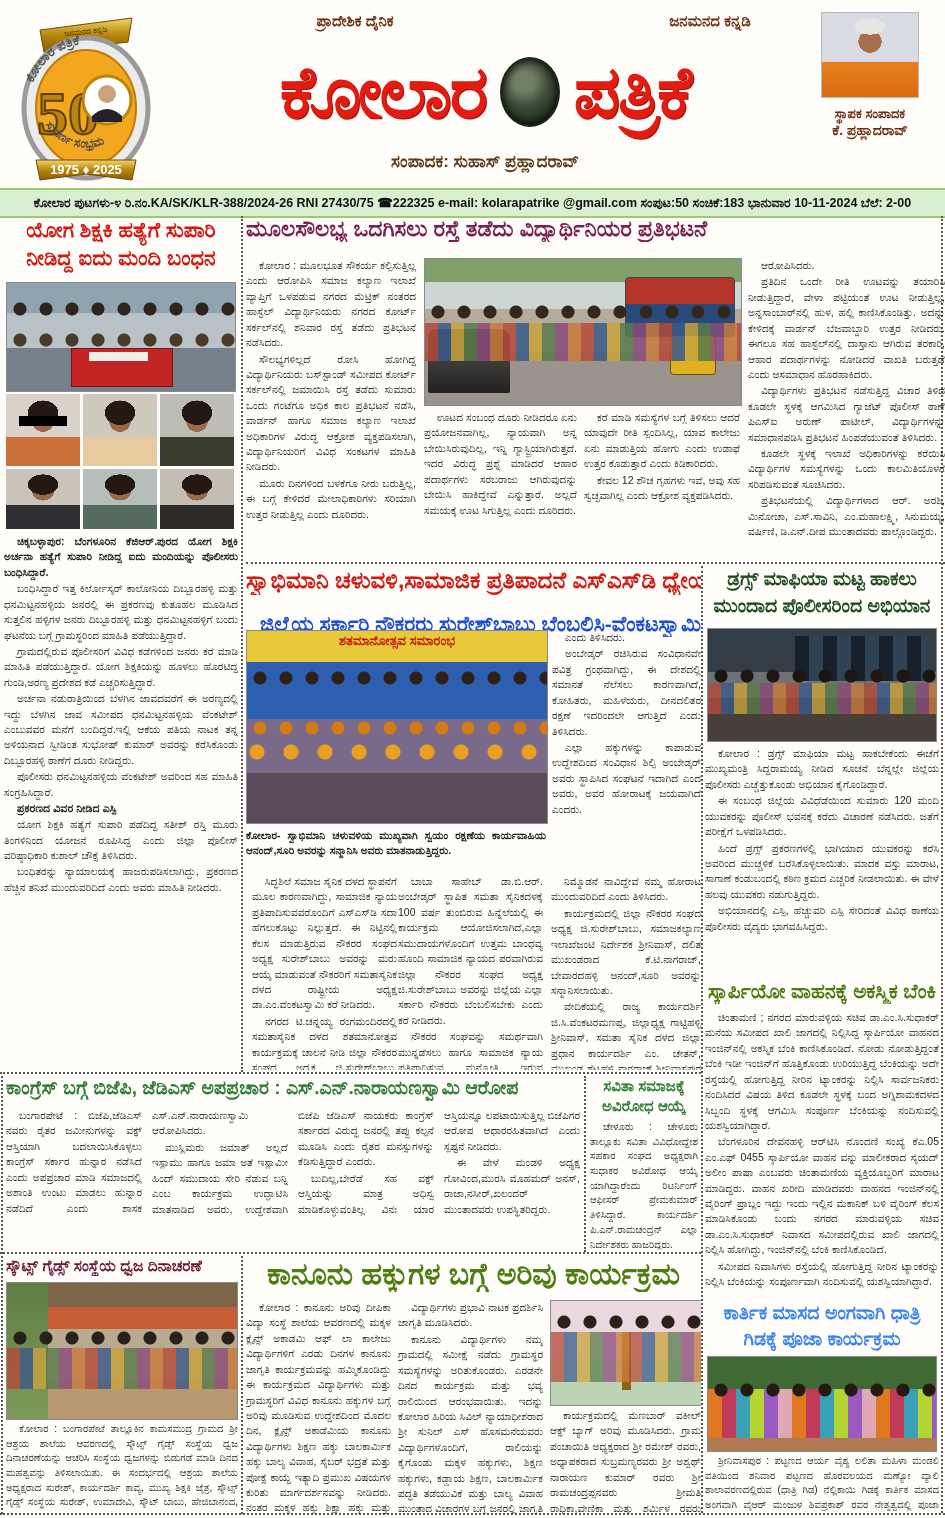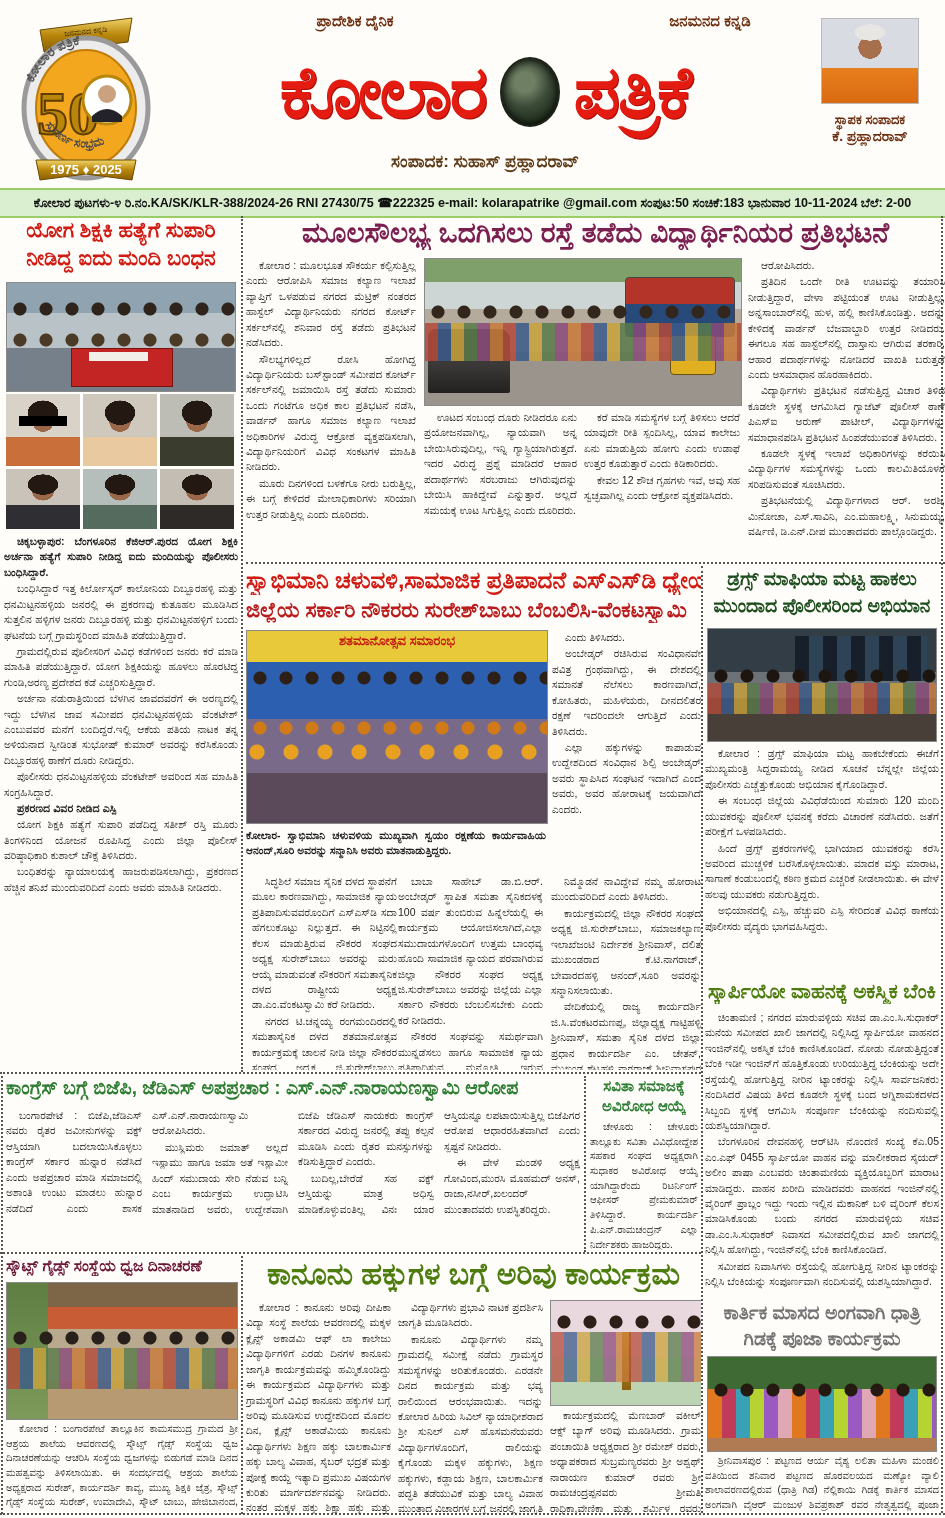--- a/index.html
+++ b/index.html
@@ -29,21 +29,21 @@
   .vdiv{position:absolute;width:0;border-left:2px dotted #555}
   .hdiv{position:absolute;height:0;border-top:2px dotted #555}
   
   .story{position:absolute;overflow:hidden}
   .hl{font-weight:900;margin:0;overflow:hidden}
   .hl-red{color:#d11a12}
   .hl-maroon{color:#7a1f50}
   .hl-green{color:#2e7d32}
   .hl-dgreen{color:#1e4d1e}
   .hl-black{color:#4d7c0f}
-  .hl-plum{color:#737373}
+  .hl-plum{color:#3b82f6}
   .hl-wine{color:#6b1535}
   .bp{font-size:10.5px;line-height:1.47;color:#1c1c1c;text-align:justify;
       margin:0 0 1px 0;text-indent:13px}
   .bp.bold{font-weight:bold}
   .subhead{font-size:11px;font-weight:bold;color:#1c1c1c;margin:2px 0;text-indent:13px}
   .caption{font-size:10.5px;line-height:1.4;font-weight:bold;color:#1c1c1c;text-align:justify;margin:2px 0}
   .col{position:absolute;overflow:hidden}
   .cols4{column-count:4;column-gap:10px;height:100%}
   
   .ph{position:absolute;overflow:hidden;border:1px solid #8a8a8a;background:#cfcfcf}
@@ -127,21 +127,21 @@
     <div class="abs tagline" style="left:600px;top:12px;width:220px">ಜನಮನದ ಕನ್ನಡಿ</div>
 
     <div class="abs main-title" style="left:165px;top:36px;width:640px;height:112px">
       <span class="title-part">ಕೋಲಾರ</span>
       <span class="coin"></span>
       <span class="title-part">ಪತ್ರಿಕೆ</span>
     </div>
 
     <div class="abs editor-line" style="left:245px;top:152px;width:480px">ಸಂಪಾದಕ: ಸುಹಾಸ್ ಪ್ರಹ್ಲಾದರಾವ್</div>
 
-    <div class="abs" style="left:800px;top:18px;width:140px">
+    <div class="abs" style="left:800px;top:12px;width:140px">
       <div class="founder-photo"></div>
       <div class="founder-label" style="margin-top:8px">ಸ್ಥಾಪಕ ಸಂಪಾದಕ</div>
       <div class="founder-label" style="font-size:14px">ಕೆ. ಪ್ರಹ್ಲಾದರಾವ್</div>
     </div>
   </div>
 
   <div class="abs infobar" style="left:0;top:188px;width:945px;height:26px">
     <span>ಕೋಲಾರ ಪುಟಗಳು-೪ ರಿ.ನಂ.KA/SK/KLR-388/2024-26 RNI 27430/75 ☎222325 e-mail: kolarapatrike @gmail.com ಸಂಪುಟ:50 ಸಂಚಿಕೆ:183 ಭಾನುವಾರ 10-11-2024 ಬೆಲೆ: 2-00</span>
   </div>
 
@@ -182,21 +182,21 @@
       <p class="bp">ಗ್ರಾಮದಲ್ಲಿರುವ ಪೊಲೀಸರಿಗೆ ವಿವಿಧ ಕಡೆಗಳಿಂದ ಜನರು ಕರೆ ಮಾಡಿ ಮಾಹಿತಿ ಪಡೆಯುತ್ತಿದ್ದಾರೆ. ಯೋಗ ಶಿಕ್ಷಕಿಯನ್ನು ಹೂಳಲು ಹೊರಟಿದ್ದ ಗುಂಡಿ,ಅರಣ್ಯ ಪ್ರದೇಶದ ಕಡೆ ಎಚ್ಚರಿಸುತ್ತಿದ್ದಾರೆ.</p>
       <p class="bp">ಅರ್ಚನಾ ನಡುರಾತ್ರಿಯಿಂದ ಬೆಳಗಿನ ಜಾವದವರೆಗೆ ಈ ಅರಣ್ಯದಲ್ಲಿ ಇದ್ದು ಬೆಳಗಿನ ಜಾವ ಸಮೀಪದ ಧನಮಿಟ್ಟನಹಳ್ಳಿಯ ವೆಂಕಟೇಶ್ ಎಂಬುವವರ ಮನೆಗೆ ಬಂದಿದ್ದರೆ.ಇಲ್ಲಿ ಆಕೆಯ ಪತಿಯ ನಾಟಕ ತನ್ನ ಅಳಿಯನಾದ ಸ್ವೀಡಿಂತ ಸುಭೋಷ್ ಕುಮಾರ್ ಅವರನ್ನು ಕರೆಸಿಕೊಂಡು ದಿಬ್ಬೂರಹಳ್ಳಿ ಠಾಣೆಗೆ ದೂರು ನೀಡಿದ್ದರು.</p>
       <p class="bp">ಪೊಲೀಸರು ಧನಮಿಟ್ಟನಹಳ್ಳಿಯ ವೆಂಕಟೇಶ್ ಅವರಿಂದ ಸಹ ಮಾಹಿತಿ ಸಂಗ್ರಹಿಸಿದ್ದಾರೆ.</p>
       <p class="subhead">ಪ್ರಕರಣದ ವಿವರ ನೀಡಿದ ಎಸ್ಪಿ</p>
       <p class="bp">ಯೋಗ ಶಿಕ್ಷಕಿ ಹತ್ಯೆಗೆ ಸುಪಾರಿ ಪಡೆದಿದ್ದ ಸತೀಶ್ ರಸ್ತಿ ಮೂರು ತಿಂಗಳಿನಿಂದ ಯೋಜನೆ ರೂಪಿಸಿದ್ದ ಎಂದು ಜಿಲ್ಲಾ ಪೊಲೀಸ್ ವರಿಷ್ಠಾಧಿಕಾರಿ ಕುಶಾಲ್ ಚೌಕ್ಸೆ ತಿಳಿಸಿದರು.</p>
       <p class="bp">ಬಂಧಿತರನ್ನು ನ್ಯಾಯಾಲಯಕ್ಕೆ ಹಾಜರುಪಡಿಸಲಾಗಿದ್ದು, ಪ್ರಕರಣದ ಹೆಚ್ಚಿನ ತನಿಖೆ ಮುಂದುವರಿದಿದೆ ಎಂದು ಅವರು ಮಾಹಿತಿ ನೀಡಿದರು.</p>
     </div>
   </div>
 
   <div class="story" style="left:246px;top:216px;width:699px;height:346px">
-    <h1 class="hl hl-maroon" style="font-size:28px;line-height:1.2;text-align:center;white-space:nowrap">ಮೂಲಸೌಲಭ್ಯ ಒದಗಿಸಲು ರಸ್ತೆ ತಡೆದು ವಿದ್ಯಾರ್ಥಿನಿಯರ ಪ್ರತಿಭಟನೆ</h1>
+    <h1 class="hl hl-maroon" style="font-size:22px;line-height:1.2;text-align:left;white-space:nowrap">ಮೂಲಸೌಲಭ್ಯ ಒದಗಿಸಲು ರಸ್ತೆ ತಡೆದು ವಿದ್ಯಾರ್ಥಿನಿಯರ ಪ್ರತಿಭಟನೆ</h1>
     <div class="col" style="left:0;top:42px;width:170px;height:304px">
       <p class="bp">ಕೋಲಾರ : ಮೂಲಭೂತ ಸೌಕರ್ಯ ಕಲ್ಪಿಸುತ್ತಿಲ್ಲ ಎಂದು ಆರೋಪಿಸಿ ಸಮಾಜ ಕಲ್ಯಾಣ ಇಲಾಖೆ ವ್ಯಾಪ್ತಿಗೆ ಒಳಪಡುವ ನಗರದ ಮೆಟ್ರಿಕ್ ನಂತರದ ಹಾಸ್ಟೆಲ್ ವಿದ್ಯಾರ್ಥಿನಿಯರು ನಗರದ ಕೋರ್ಟ್ ಸರ್ಕಲ್‌ನಲ್ಲಿ ಶನಿವಾರ ರಸ್ತೆ ತಡೆದು ಪ್ರತಿಭಟನೆ ನಡೆಸಿದರು.</p>
       <p class="bp">ಸೌಲಭ್ಯಗಳಿಲ್ಲದೆ ರೋಸಿ ಹೋಗಿದ್ದ ವಿದ್ಯಾರ್ಥಿನಿಯರು ಬಸ್‌ಸ್ಟಾಂಡ್ ಸಮೀಪದ ಕೋರ್ಟ್ ಸರ್ಕಲ್‌ನಲ್ಲಿ ಜಮಾಯಿಸಿ ರಸ್ತೆ ತಡೆದು ಸುಮಾರು ಒಂದು ಗಂಟೆಗೂ ಅಧಿಕ ಕಾಲ ಪ್ರತಿಭಟನೆ ನಡೆಸಿ, ವಾರ್ಡನ್ ಹಾಗೂ ಸಮಾಜ ಕಲ್ಯಾಣ ಇಲಾಖೆ ಅಧಿಕಾರಿಗಳ ವಿರುದ್ಧ ಆಕ್ರೋಶ ವ್ಯಕ್ತಪಡಿಸಲಾಗಿ, ವಿದ್ಯಾರ್ಥಿನಿಯರಿಗೆ ವಿವಿಧ ಸಂಕಟಗಳ ಮಾಹಿತಿ ನೀಡಿದರು.</p>
       <p class="bp">ಮೂರು ದಿನಗಳಿಂದ ಬಳಕೆಗೂ ನೀರು ಬರುತ್ತಿಲ್ಲ, ಈ ಬಗ್ಗೆ ಕೇಳಿದರೆ ಮೇಲಾಧಿಕಾರಿಗಳು ಸರಿಯಾಗಿ ಉತ್ತರ ನೀಡುತ್ತಿಲ್ಲ ಎಂದು ದೂರಿದರು.</p>
     </div>
     <div class="ph phB" style="left:178px;top:42px;width:316px;height:146px">
       <div class="bus"></div>
         <div class="auto"></div>
         <div class="car"></div>
       <div class="strip heads" style="top:30%;height:20%;--hc:#33271d"></div>
@@ -213,21 +213,21 @@
       <p class="bp">ಆರೋಪಿಸಿದರು.</p>
       <p class="bp">ಪ್ರತಿದಿನ ಒಂದೇ ರೀತಿ ಊಟವನ್ನು ತಯಾರಿಸಿ ನೀಡುತ್ತಿದ್ದಾರೆ, ವೇಳಾ ಪಟ್ಟಿಯಂತೆ ಊಟ ನೀಡುತ್ತಿಲ್ಲ, ಅನ್ನಸಾಂಬಾರ್‌ನಲ್ಲಿ ಹುಳ, ಹಲ್ಲಿ ಕಾಣಿಸಿಕೊಂಡಿತ್ತು. ಅದನ್ನು ಕೇಳಿದಕ್ಕೆ ವಾರ್ಡನ್ ಬೆಜವಾಬ್ದಾರಿ ಉತ್ತರ ನೀಡಿದರು. ಈಗಲೂ ಸಹ ಹಾಸ್ಟೆಲ್‌ನಲ್ಲಿ ದಾಸ್ತಾನು ಆಗಿರುವ ತರಕಾರಿ, ಆಹಾರ ಪದಾರ್ಥಗಳನ್ನು ನೋಡಿದರೆ ವಾಖತಿ ಬರುತ್ತದೆ ಎಂದು ಅಸಮಾಧಾನ ಹೊರಹಾಕಿದರು.</p>
       <p class="bp">ವಿದ್ಯಾರ್ಥಿಗಳು ಪ್ರತಿಭಟನೆ ನಡೆಸುತ್ತಿದ್ದ ವಿಚಾರ ತಿಳಿದ ಕೂಡಲೇ ಸ್ಥಳಕ್ಕೆ ಆಗಮಿಸಿದ ಗ್ಯಾಜೆಟ್ ಪೊಲೀಸ್ ಠಾಣೆ ಪಿಎಸ್ಐ ಅರುಣ್ ಪಾಟೀಲ್, ವಿದ್ಯಾರ್ಥಿಗಳನ್ನು ಸಮಾಧಾನಪಡಿಸಿ ಪ್ರತಿಭಟನೆ ಹಿಂಪಡೆಯುವಂತೆ ತಿಳಿಸಿದರು.</p>
       <p class="bp">ಕೂಡಲೇ ಸ್ಥಳಕ್ಕೆ ಇಲಾಖೆ ಅಧಿಕಾರಿಗಳನ್ನು ಕರೆಯಿಸಿ ವಿದ್ಯಾರ್ಥಿಗಳ ಸಮಸ್ಯೆಗಳನ್ನು ಒಂದು ಕಾಲಮಿತಿಯೊಳಗೆ ಸರಿಪಡಿಸುವಂತೆ ಸೂಚಿಸಿದರು.</p>
       <p class="bp">ಪ್ರತಿಭಟನೆಯಲ್ಲಿ ವಿದ್ಯಾರ್ಥಿಗಳಾದ ಆರ್. ಅರಶಿ, ಮಿನೋಚಾ, ಎಸ್.ಸಾವಿನಿ, ಎಂ.ಮಹಾಲಕ್ಷ್ಮಿ, ಸಿನುಮಯ್ಯ, ವರ್ಷಿಣಿ, ಡಿ.ಎನ್.ದೀಪ ಮುಂತಾದವರು ಪಾಲ್ಗೊಂಡಿದ್ದರು.</p>
     </div>
   </div>
 
   <div class="story" style="left:246px;top:566px;width:455px;height:504px">
     <h2 class="hl hl-red" style="font-size:23px;line-height:1.25;text-align:center;white-space:nowrap">ಸ್ವಾಭಿಮಾನಿ ಚಳುವಳಿ,ಸಾಮಾಜಿಕ ಪ್ರತಿಪಾದನೆ ಎಸ್‌ಎಸ್‌ಡಿ ಧ್ಯೇಯ</h2>
-    <h3 class="hl" style="font-size:21px;line-height:1.25;text-align:left;color:#b91c1c;white-space:nowrap;margin-top:2px">ಜಿಲ್ಲೆಯ ಸರ್ಕಾರಿ ನೌಕರರು ಸುರೇಶ್‌ಬಾಬು ಬೆಂಬಲಿಸಿ-ವೆಂಕಟಸ್ವಾಮಿ</h3>
+    <h3 class="hl" style="font-size:21px;line-height:1.25;text-align:right;color:#1d4ed8;white-space:nowrap;margin-top:16px">ಜಿಲ್ಲೆಯ ಸರ್ಕಾರಿ ನೌಕರರು ಸುರೇಶ್‌ಬಾಬು ಬೆಂಬಲಿಸಿ-ವೆಂಕಟಸ್ವಾಮಿ</h3>
     <div class="ph phC" style="left:0;top:64px;width:300px;height:192px">
       <div class="bannertxt">ಶತಮಾನೋತ್ಸವ ಸಮಾರಂಭ</div>
       <div class="strip heads" style="top:20%;height:18%;--hc:#2c2018"></div>
       <div class="strip heads" style="top:46%;height:18%;--hc:#d07a18"></div>
       <div class="garland"></div>
     </div>
     <div class="col" style="left:306px;top:64px;width:149px;height:236px">
       <p class="bp">ಎಂದು ತಿಳಿಸಿದರು.</p>
       <p class="bp">ಅಂಬೇಡ್ಕರ್ ರಚಿಸಿರುವ ಸಂವಿಧಾನವೇ ಪವಿತ್ರ ಗ್ರಂಥವಾಗಿದ್ದು, ಈ ದೇಶದಲ್ಲಿ ಸಮಾನತೆ ನೆಲೆಸಲು ಕಾರಣವಾಗಿದೆ, ಕೋಹಿತರು, ಮಹಿಳೆಯರು, ದೀನದಲಿತರ ರಕ್ಷಣೆ ಇದರಿಂದಲೇ ಆಗುತ್ತಿದೆ ಎಂದು ತಿಳಿಸಿದರು.</p>
       <p class="bp">ಎಲ್ಲಾ ಹಕ್ಕುಗಳನ್ನು ಕಾಪಾಡುವ ಉದ್ದೇಶದಿಂದ ಸಂವಿಧಾನ ಶಿಲ್ಪಿ ಅಂಬೇಡ್ಕರ್ ಅವರು ಸ್ಥಾಪಿಸಿದ ಸಂಘಟನೆ ಇದಾಗಿದೆ ಎಂದ ಅವರು, ಅವರ ಹೋರಾಟಕ್ಕೆ ಜಯವಾಗಿದೆ ಎಂದರು.</p>

